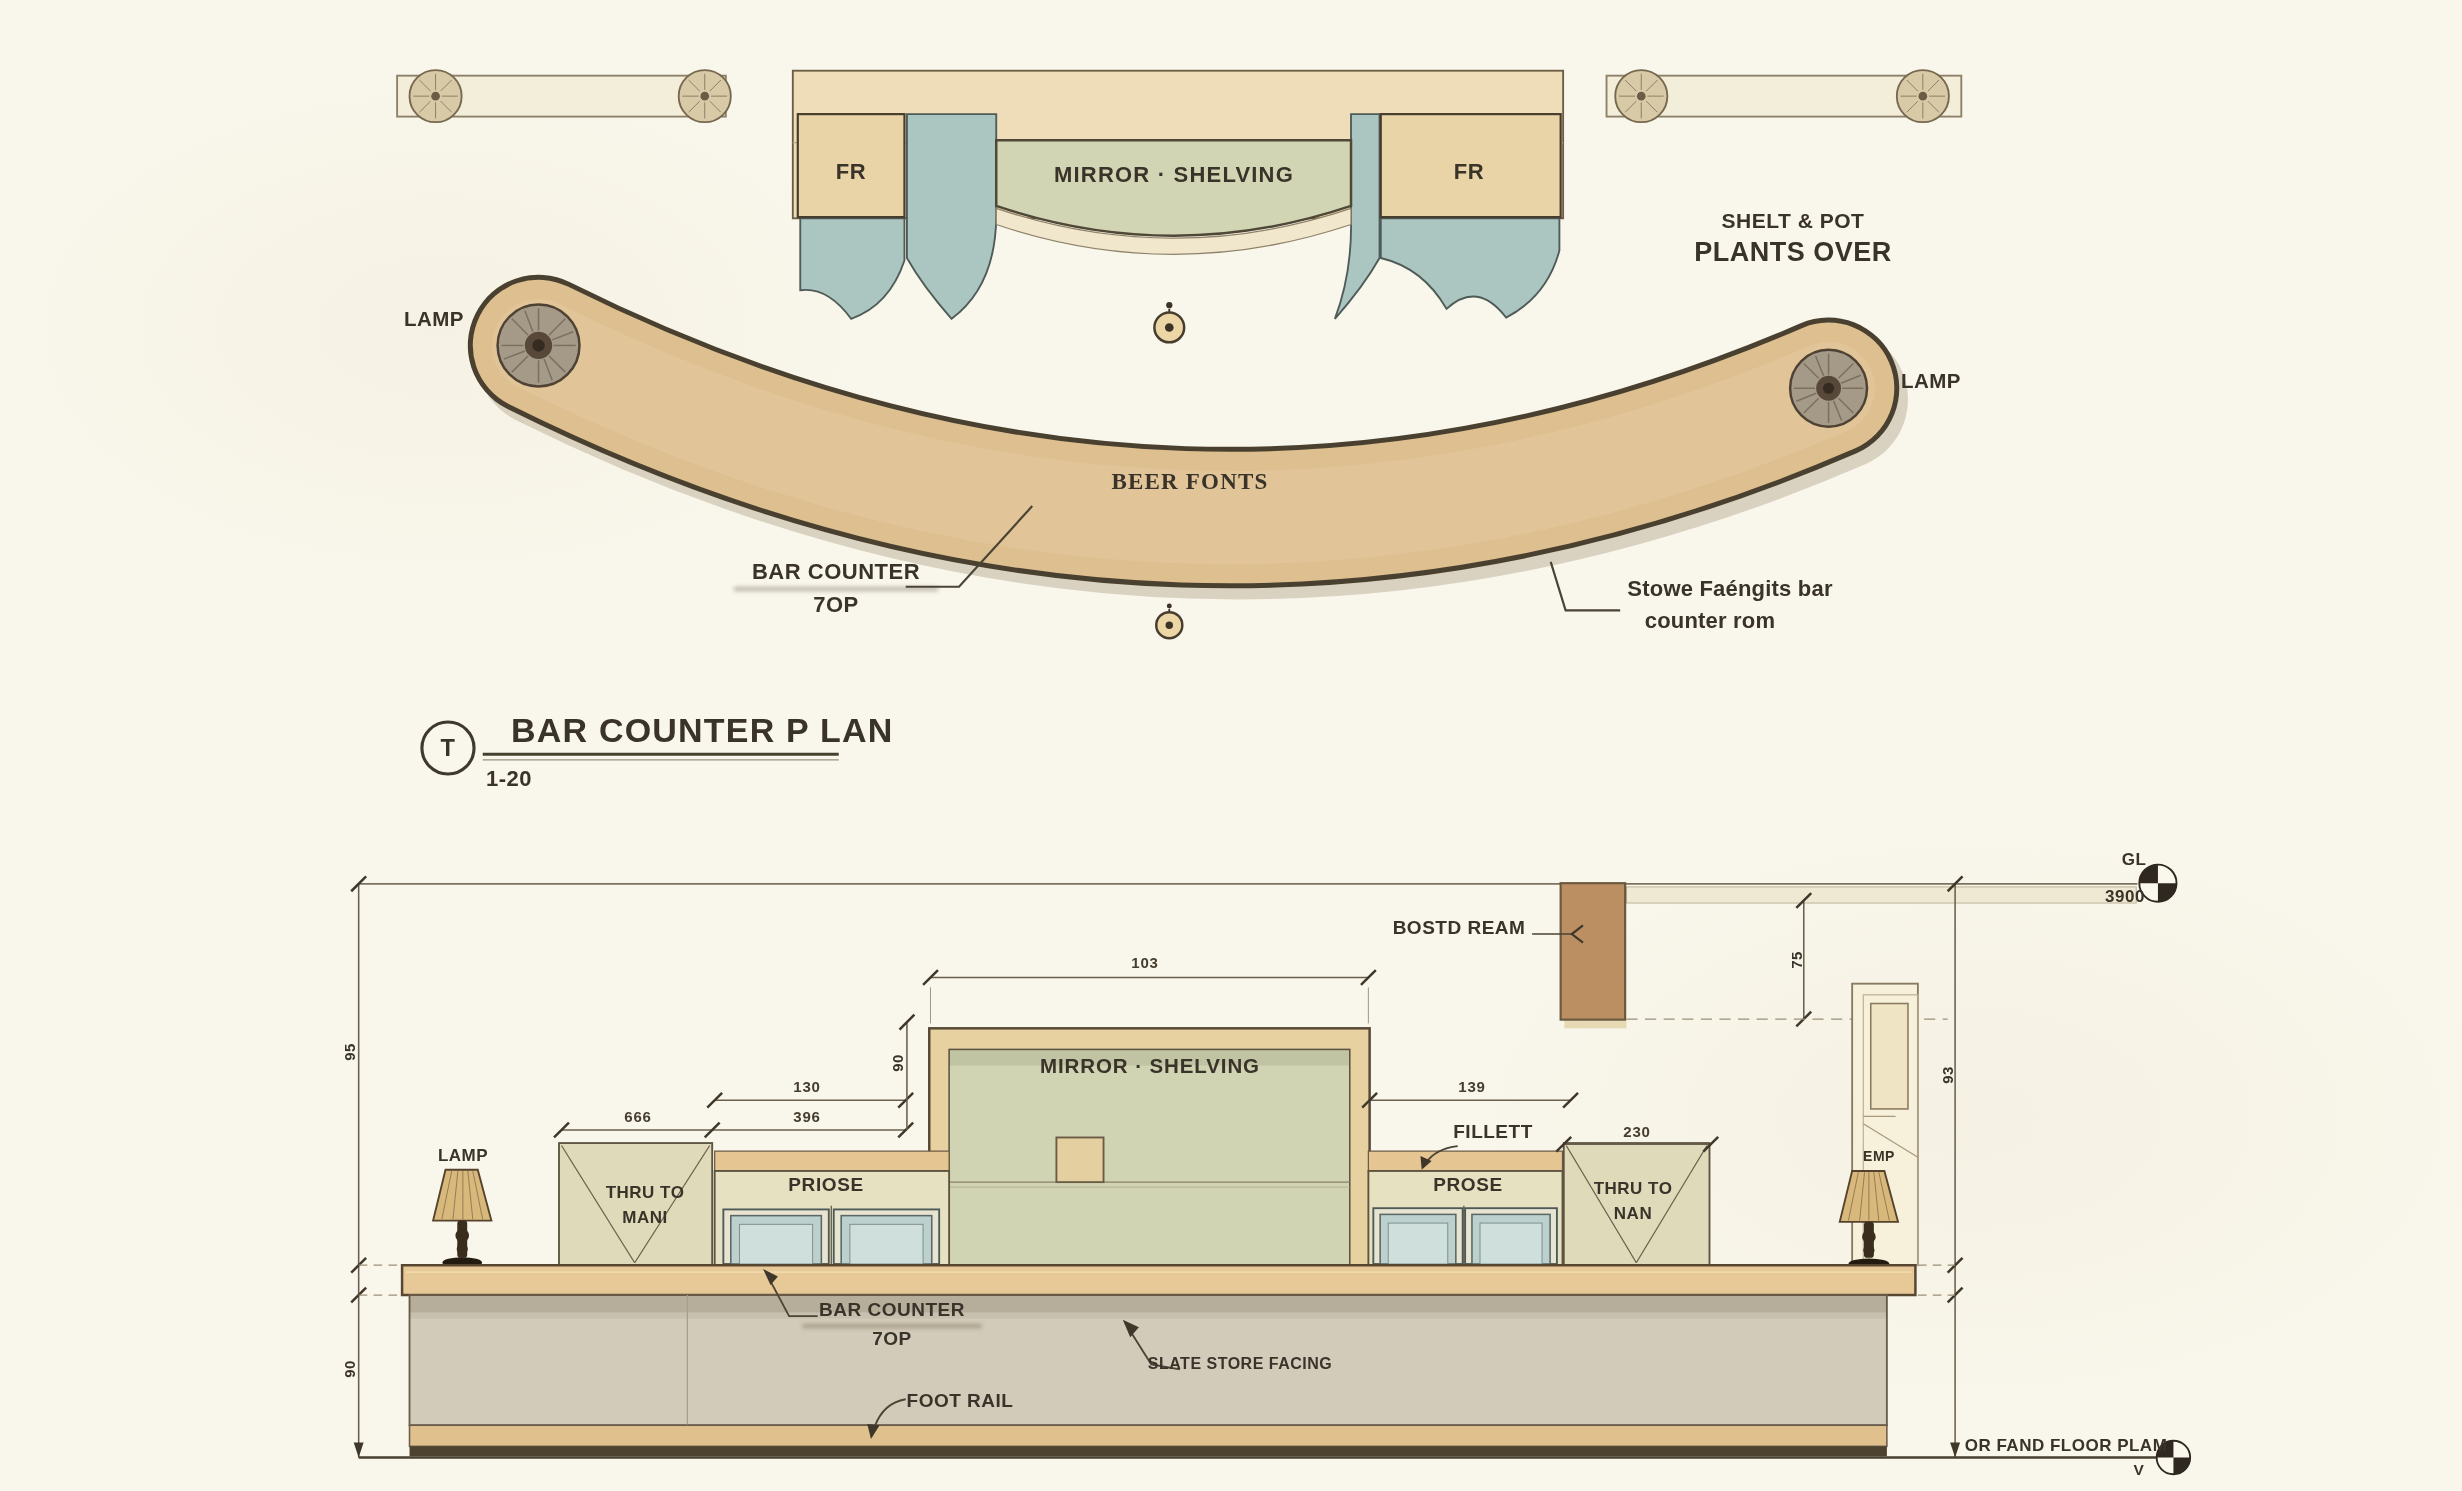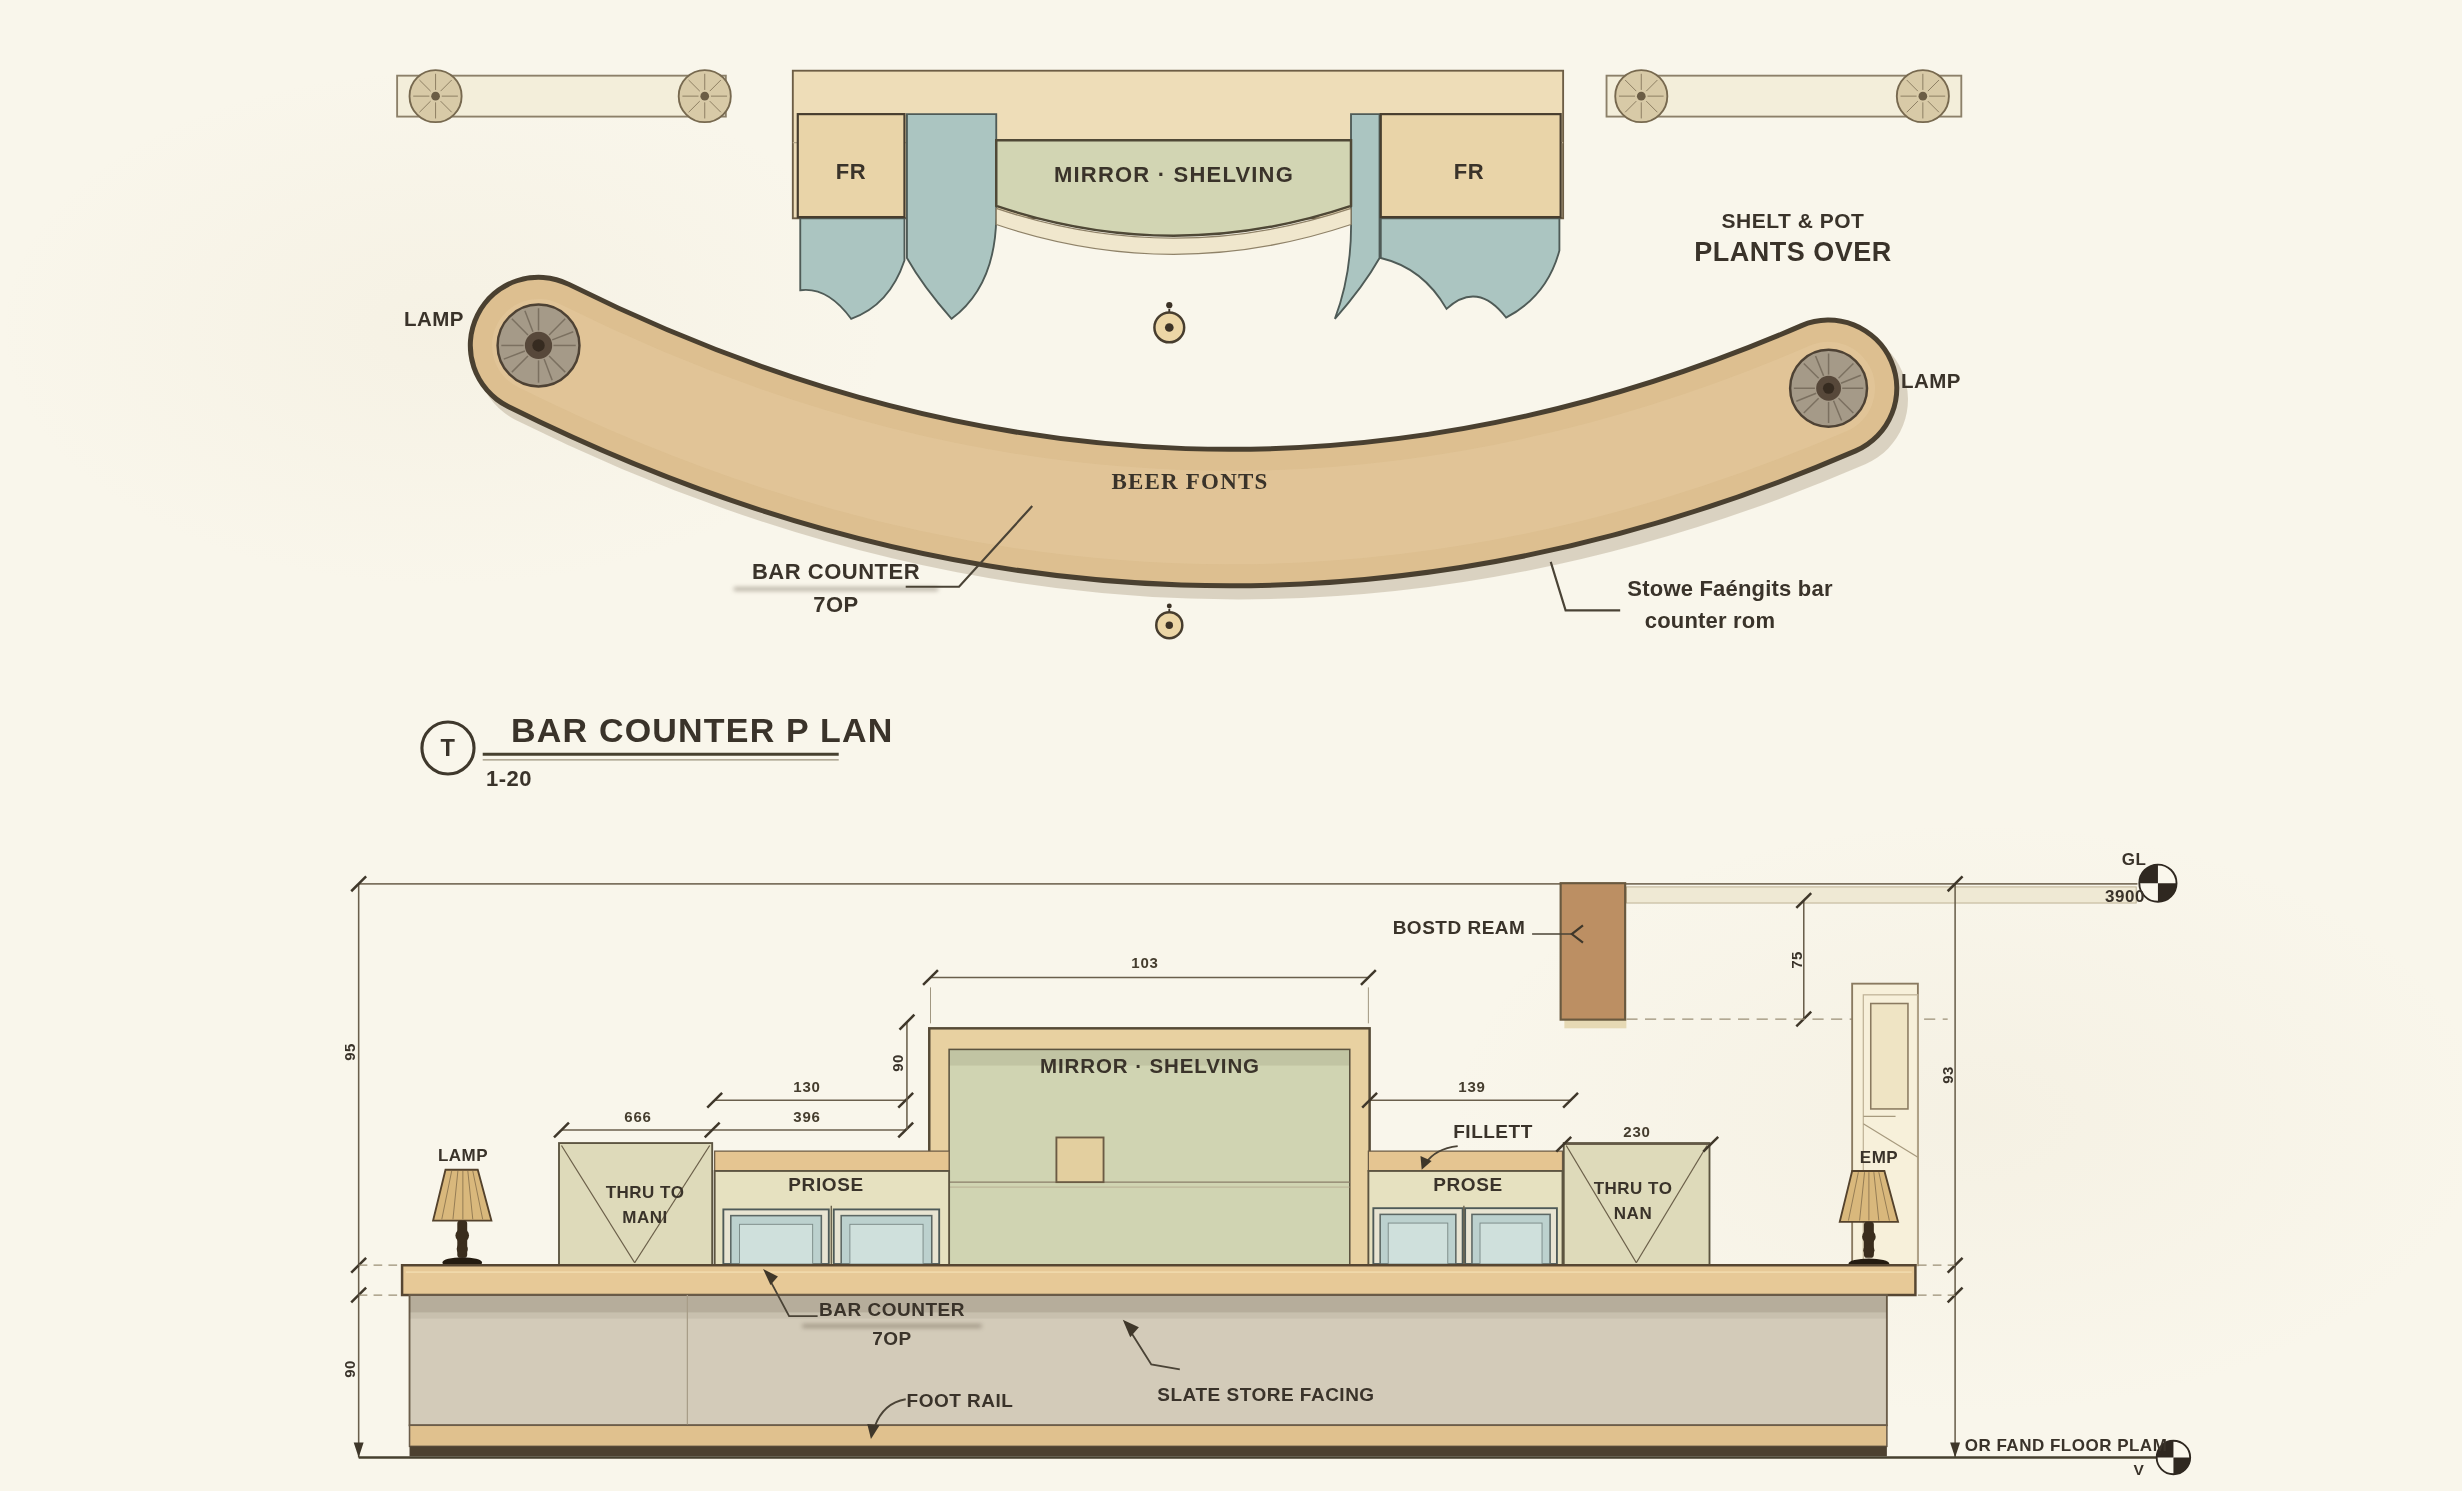--- a/index.html
+++ b/index.html
@@ -401,36 +401,36 @@
   <div class="lbl" style="left:2125px;top:888px;font-size:17px;font-weight:600;">3900</div>
   <div class="lbl" style="left:1150px;top:1055px;font-size:20.5px;letter-spacing:0.9px;">MIRROR · SHELVING</div>
   <div class="lbl" style="left:1493px;top:1122px;font-size:19px;">FILLETT</div>
   <div class="lbl" style="left:826px;top:1175px;font-size:19px;letter-spacing:0.6px;">PRIOSE</div>
   <div class="lbl" style="left:1468px;top:1175px;font-size:19px;letter-spacing:0.6px;">PROSE</div>
   <div class="lbl" style="left:645px;top:1184px;font-size:17px;">THRU TO</div>
   <div class="lbl" style="left:645px;top:1209px;font-size:17px;">MANI</div>
   <div class="lbl" style="left:1633px;top:1180px;font-size:17px;">THRU TO</div>
   <div class="lbl" style="left:1633px;top:1205px;font-size:17px;">NAN</div>
   <div class="lbl" style="left:463px;top:1147px;font-size:17px;">LAMP</div>
-  <div class="lbl" style="left:1879px;top:1149px;font-size:17px;">EMP</div>
+  <div class="lbl" style="left:1879px;top:1149px;font-size:14px;">EMP</div>
 
   <div class="dim" style="left:1145px;top:954px;">103</div>
   <div class="dim" style="left:807px;top:1078px;">130</div>
   <div class="dim" style="left:638px;top:1108px;">666</div>
   <div class="dim" style="left:807px;top:1108px;">396</div>
   <div class="dim" style="left:1472px;top:1078px;">139</div>
   <div class="dim" style="left:1637px;top:1123px;">230</div>
   <div class="lbl rot" style="left:898px;top:1063px;font-size:15px;">90</div>
   <div class="lbl rot" style="left:1797px;top:960px;font-size:15px;">75</div>
   <div class="lbl rot" style="left:1948px;top:1075px;font-size:15px;">93</div>
   <div class="lbl rot" style="left:350px;top:1052px;font-size:15px;">95</div>
   <div class="lbl rot" style="left:350px;top:1369px;font-size:15px;">90</div>
 
   <div class="lbl" style="left:892px;top:1300px;font-size:19px;">BAR COUNTER</div>
   <div class="ghost" style="left:892px;top:1324px;width:180px;height:3.7px;"></div>
   <div class="lbl" style="left:892px;top:1329px;font-size:19px;">7OP</div>
-  <div class="lbl" style="left:1266px;top:1356px;font-size:19px;margin-top:29px;">SLATE STORE FACING</div>
+  <div class="lbl" style="left:1240px;top:1356px;font-size:16px;">SLATE STORE FACING</div>
   <div class="lbl" style="left:960px;top:1391px;font-size:19px;">FOOT RAIL</div>
   <div class="lbl" style="left:2066px;top:1437px;font-size:17px;">OR FAND FLOOR PLAM</div>
   <div class="lbl" style="left:2139px;top:1462px;font-size:15.5px;">V</div>
 
 </div>
 
 
 </body></html>

